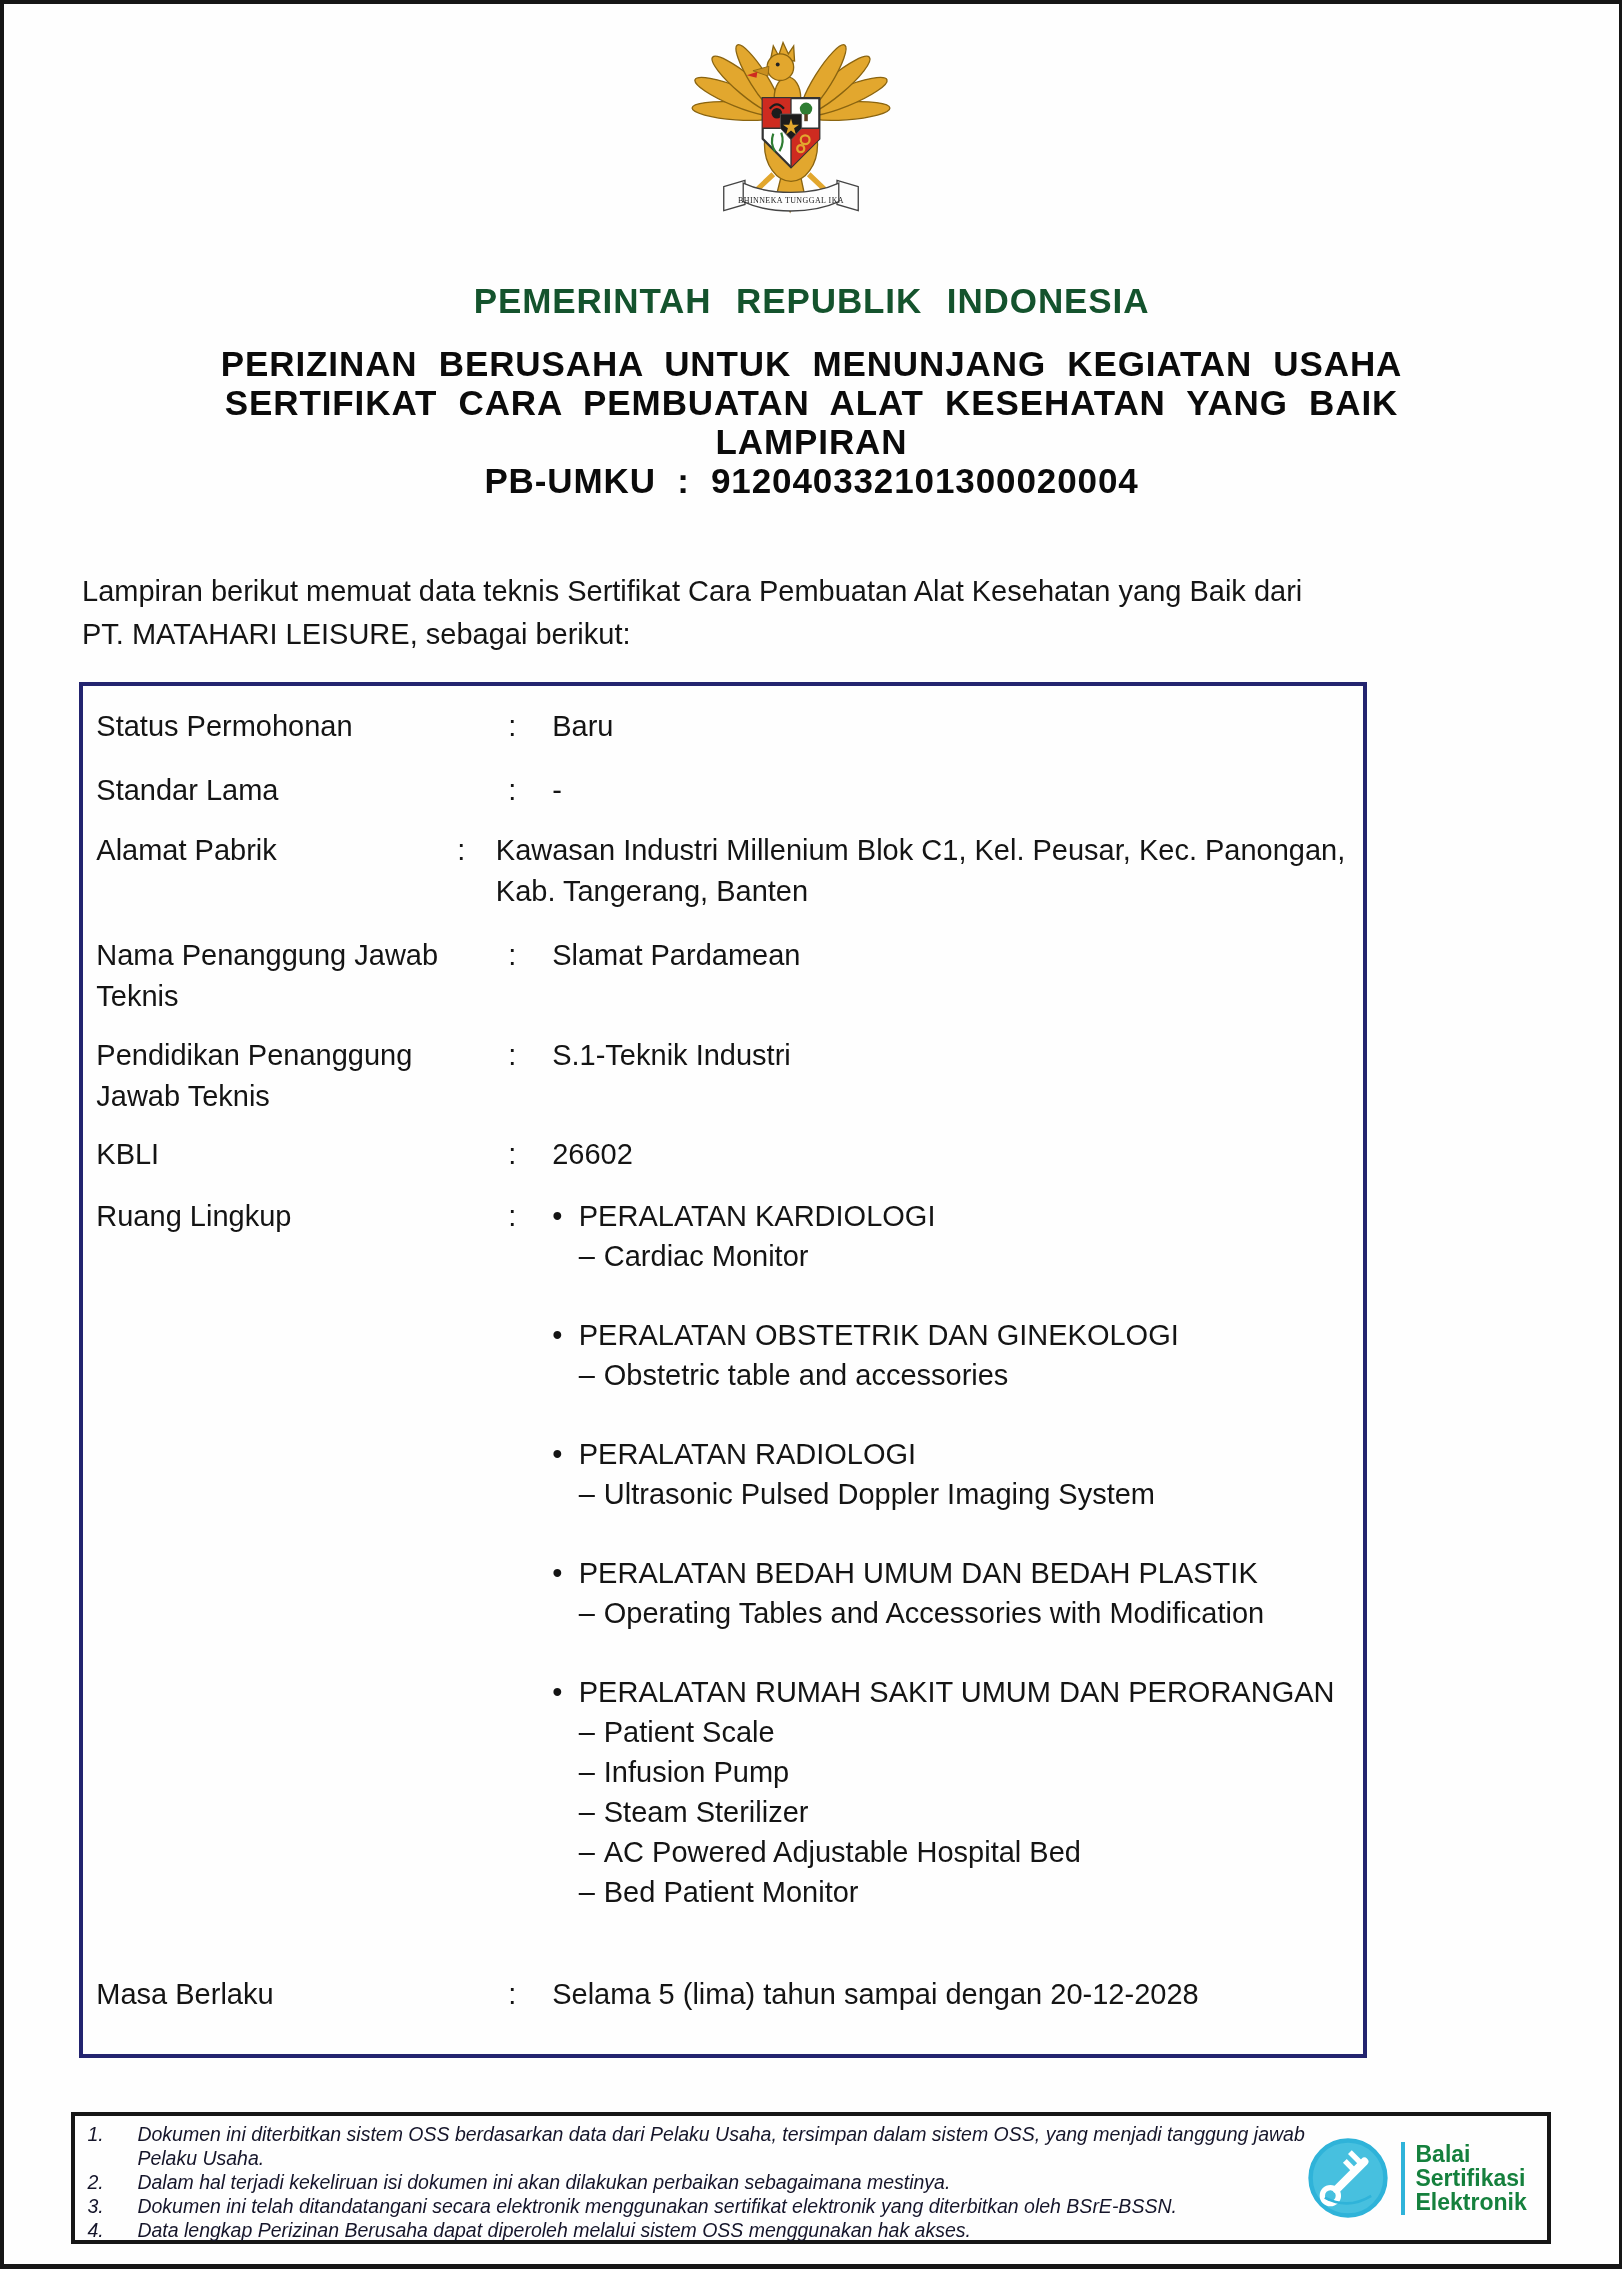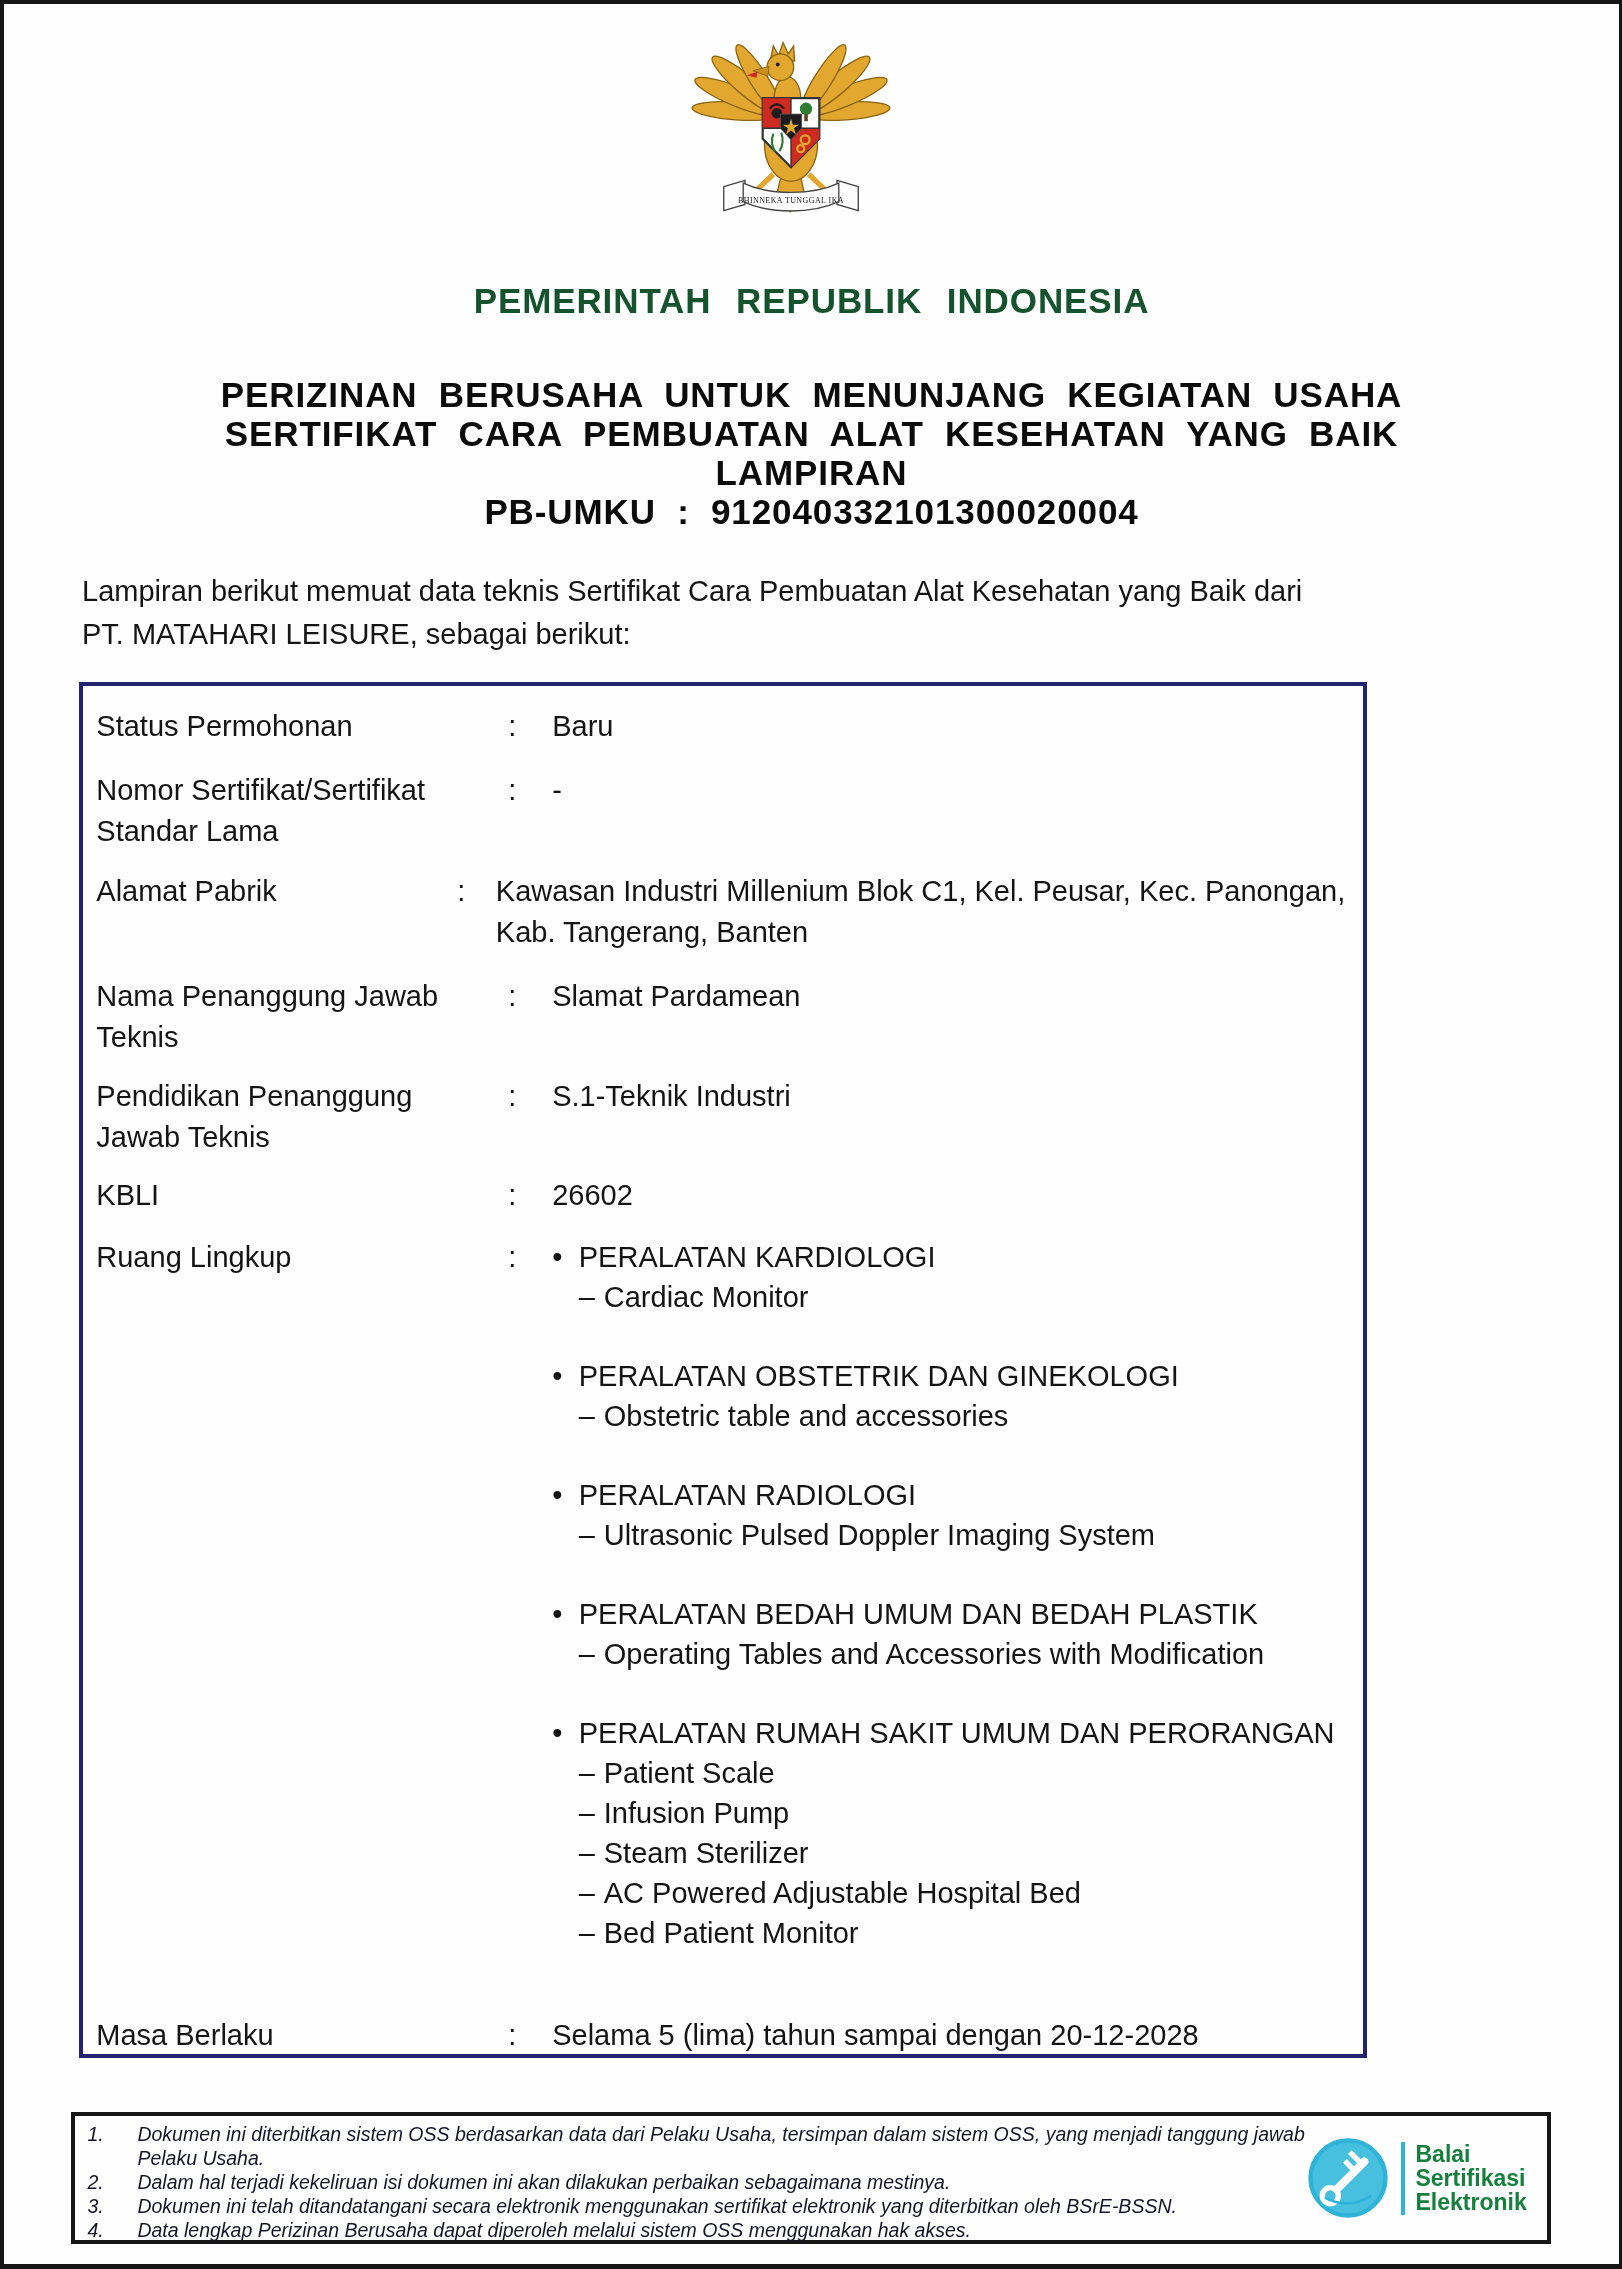--- a/index.html
+++ b/index.html
@@ -16,21 +16,21 @@
   }
   
   .emblem{position:absolute;left:684px;top:10.6px;width:206px;height:200px;}
   
   .gov-title{
     position:absolute;top:277px;left:0;width:100%;
     text-align:center;font-size:35px;font-weight:bold;
     letter-spacing:0.9px;word-spacing:14px;white-space:nowrap;color:#14532d;
   }
   .doc-title{
-    position:absolute;top:371px;left:0;width:100%;
+    position:absolute;top:340px;left:0;width:100%;
     text-align:center;font-size:35px;font-weight:bold;
     letter-spacing:0.9px;word-spacing:10.6px;line-height:39px;color:#0b0b0b;
   }
   .doc-title div{white-space:nowrap;}
   
   .intro{position:absolute;left:78px;top:566px;font-size:29px;line-height:43px;}
   .intro div{white-space:nowrap;}
   
   .details-box{
     position:absolute;left:75px;top:678px;width:1288px;height:1376px;
@@ -147,21 +147,20 @@
           <div>Status Permohonan</div>
         </div>
       <div class="colon">:</div>
       <div class="value">
           <div>Baru</div>
         </div>
     </div>
 
     <div class="row mb22">
       <div class="label">
-        <div>Nomor Sertifikat/Sertifikat</div>
         <div>Standar Lama</div>
       </div>
       <div class="colon">:</div>
       <div class="value">
           <div>-</div>
         </div>
     </div>
 
     <div class="row">
       <div class="label">

